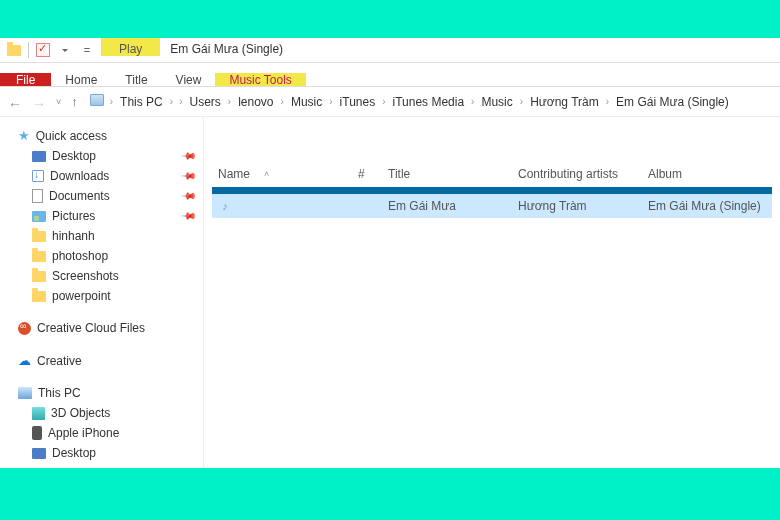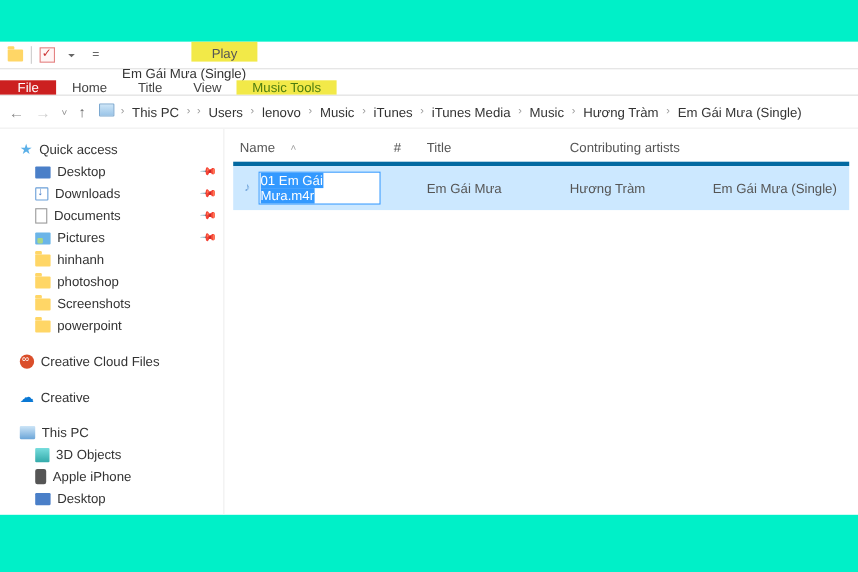--- a/index.html
+++ b/index.html
@@ -7,27 +7,27 @@
     .window { background: #fff; width: 100%; height: 100%; display: flex; flex-direction: column; }
     .titlebar { height: 25px; background: #fff; display: flex; align-items: stretch; border-bottom: 1px solid #e0e0e0; }
     .qat { display: flex; align-items: center; padding: 0 4px; gap: 2px; }
     .qat-icon { width: 20px; height: 20px; display: flex; align-items: center; justify-content: center; }
     .folder-ico { width: 14px; height: 11px; background: #ffd666; border-radius: 1px; position: relative; }
     .folder-ico::before { content:""; position:absolute; top:-3px; left:0; width:6px; height:3px; background:#ffd666; border-radius:1px 1px 0 0; }
     .qat-divider { width:1px; height:16px; background:#ccc; margin:0 2px; }
     .checkbox-ico { width:14px; height:14px; border:1px solid #e48282; background:#fff5f5; position:relative; }
     .checkbox-ico::after { content:"✓"; position:absolute; top:-2px; left:1px; color:#c33; font-size:11px; }
     .down-caret { width:0; height:0; border-left:3px solid transparent; border-right:3px solid transparent; border-top:3px solid #666; }
-    .title-section { display:flex; align-items:flex-end;flex-direction:column; }
+    .title-section { display:flex; align-items:flex-start; }
     .contextual-tab { background:#f2e948; padding:4px 18px 0 18px; display:flex; align-items:center; color:#555; }
     .window-title { padding:4px 10px 0 10px; display:flex; align-items:center; color:#333; }
     .ribbon { height: 24px; display:flex; align-items:stretch; border-bottom:1px solid #ddd; }
     .ribbon-tab { padding:0 14px; display:flex; align-items:center; color:#444; cursor:pointer;margin-top:10px; }
     .ribbon-tab.file { background:#cc2020; color:#fff; padding:0 16px; }
-    .ribbon-tab.music { background:#f2e948; color:#4d7c0f; }
+    .ribbon-tab.music { background:#f2e948; color:#be185d; }
     .navbar { height: 30px; display:flex; align-items:center; padding:0 8px; gap:6px; border-bottom:1px solid #eee; }
     .nav-arrows { display:flex; gap:10px; align-items:center; color:#888; }
     .nav-arrow { cursor:pointer; font-size:14px; }
     .nav-up { cursor:pointer; font-size:13px; color:#666; }
     .breadcrumb { display:flex; align-items:center; gap:2px; padding:0 6px; flex:1; }
     .crumb { padding:2px 3px; cursor:pointer; color:#333; white-space:nowrap; }
     .crumb-sep { color:#999; font-size:10px; padding:0 2px; }
     .crumb-ico { width:16px; height:16px; }
     .pc-ico { width:14px; height:12px; border:1px solid #7ba8d0; background:linear-gradient(#cde5f7,#9bc5e8); border-radius:1px; }
     .content { flex:1; display:flex; overflow:hidden; }
@@ -45,21 +45,21 @@
     .folder-sm { width:14px; height:11px; background:#ffd666; border-radius:1px; position:relative; }
     .folder-sm::before { content:""; position:absolute; top:-3px; left:0; width:6px; height:3px; background:#ffd666; border-radius:1px 1px 0 0; }
     .cc-ico { width:13px; height:13px; background:#da4e2a; border-radius:50%; position:relative; }
     .cc-ico::after{ content:"∞"; color:#fff; position:absolute; top:-1px; left:2px; font-size:9px; }
     .od-ico { color:#0a78d4; font-size:13px; }
     .pc-side-ico { width:14px; height:12px; background:linear-gradient(#cde5f7,#6ba5d8); border-radius:1px; }
     .obj3d-ico { width:13px; height:13px; background:linear-gradient(#7dd,#3aa); border-radius:1px; }
     .phone-ico { width:10px; height:14px; background:#555; border-radius:2px; }
     .side-group { margin-bottom:12px; }
     .listview { flex:1; padding:4px 8px; }
-    .columns { display:flex; border-bottom:4px solid #0369a1; padding:4px 0; }
+    .columns { display:flex; border-bottom:7px solid #0369a1; padding:4px 0;margin-top:40px; }
     .col { color:#555; padding:2px 6px; cursor:pointer; }
     .col-name { width:140px; display:flex; align-items:center; gap:14px; }
     .sort-ind { font-size:9px; color:#999; }
     .col-num { width:30px; }
     .col-title { width:130px; }
     .col-artist { width:130px; }
     .col-album { flex:1; }
     .row { display:flex; align-items:center; padding:3px 0; background:#cce8ff; }
     .cell { padding:2px 6px; color:#555; }
     .cell-name { width:140px; display:flex; align-items:center; gap:3px; }
@@ -215,25 +215,25 @@
 
     <div class="listview">
       <div class="columns">
         <div class="col col-name">
           <span>Name</span>
           <span class="sort-ind">˄</span>
         </div>
         <div class="col col-num">#</div>
         <div class="col col-title">Title</div>
         <div class="col col-artist">Contributing artists</div>
+        <div class="col col-album">Album</div>
       </div>
       <div class="row">
         <div class="cell cell-name">
           <span class="file-ico">♪</span>
-          <span class="rename-box"><span class="rename-sel">01 Em Gái Mưa.m4r</span></span>
         </div>
         <div class="cell cell-num"></div>
         <div class="cell cell-title">Em Gái Mưa</div>
         <div class="cell cell-artist">Hương Tràm</div>
         <div class="cell cell-album">Em Gái Mưa (Single)</div>
       </div>
     </div>
   </div>
 
 </div>

